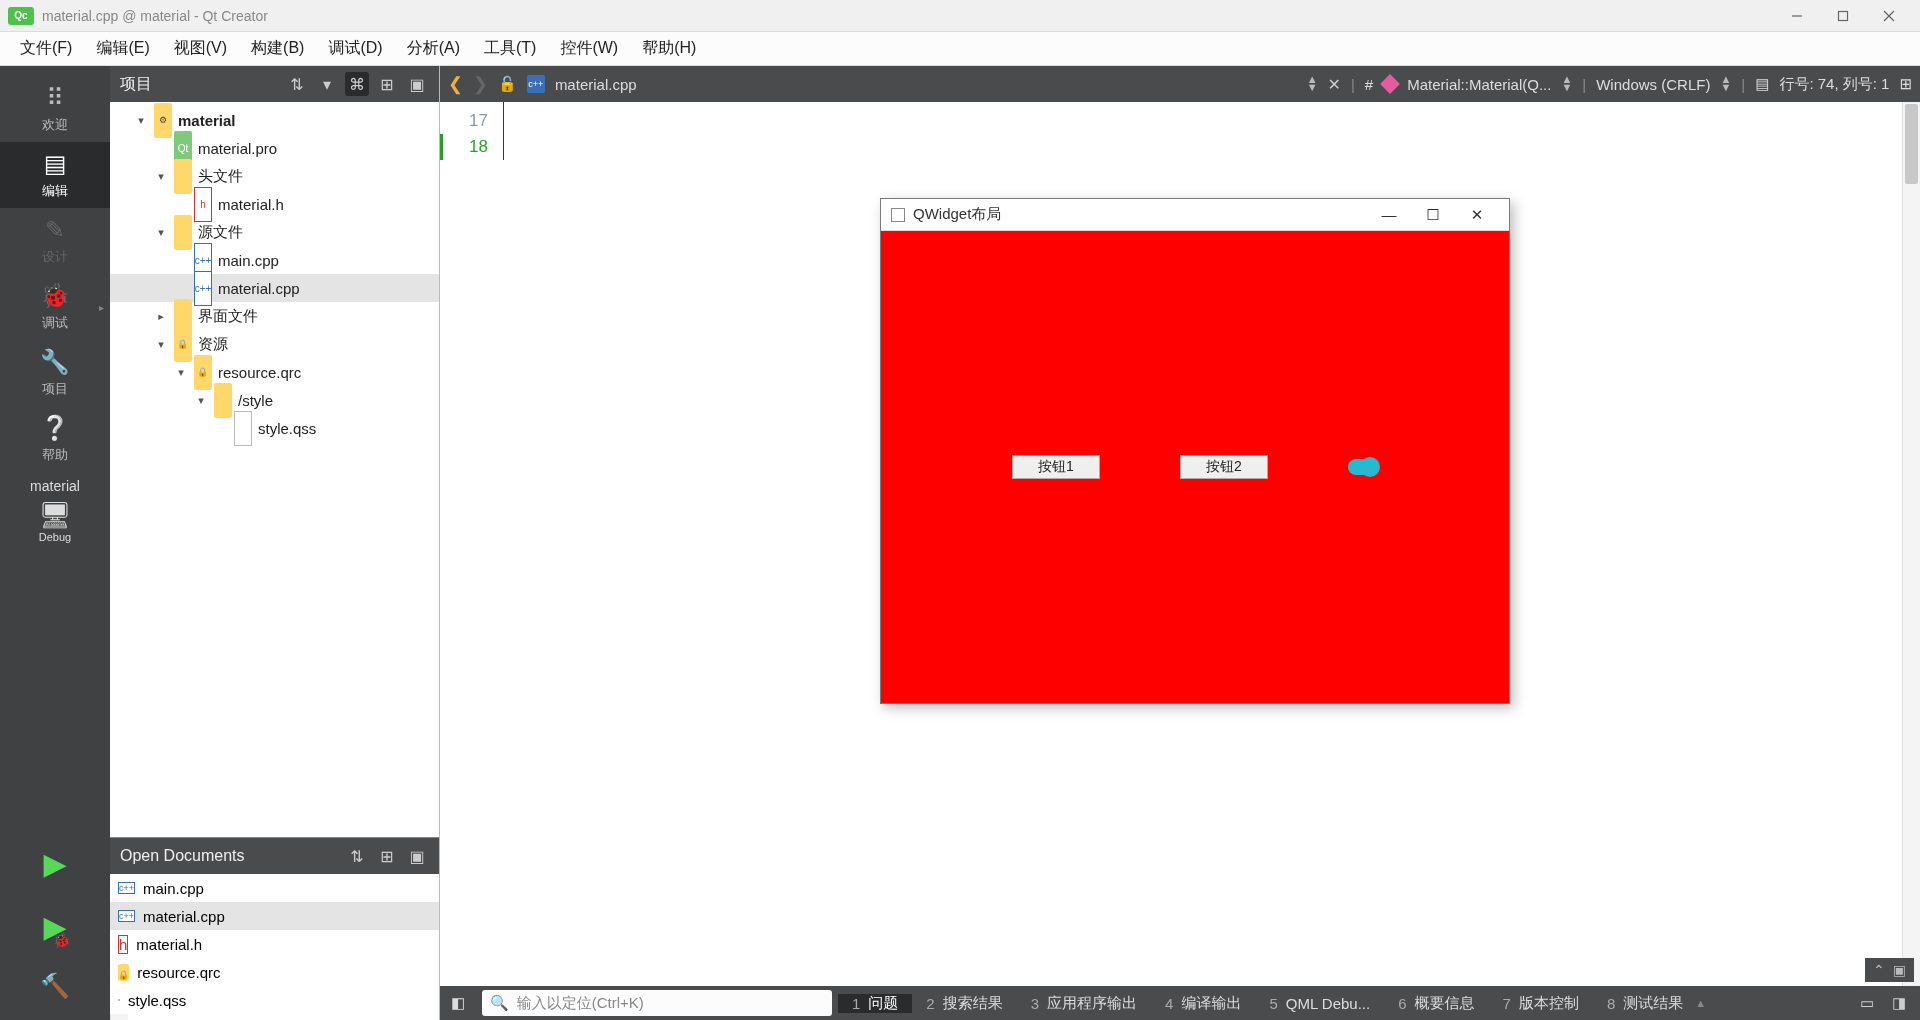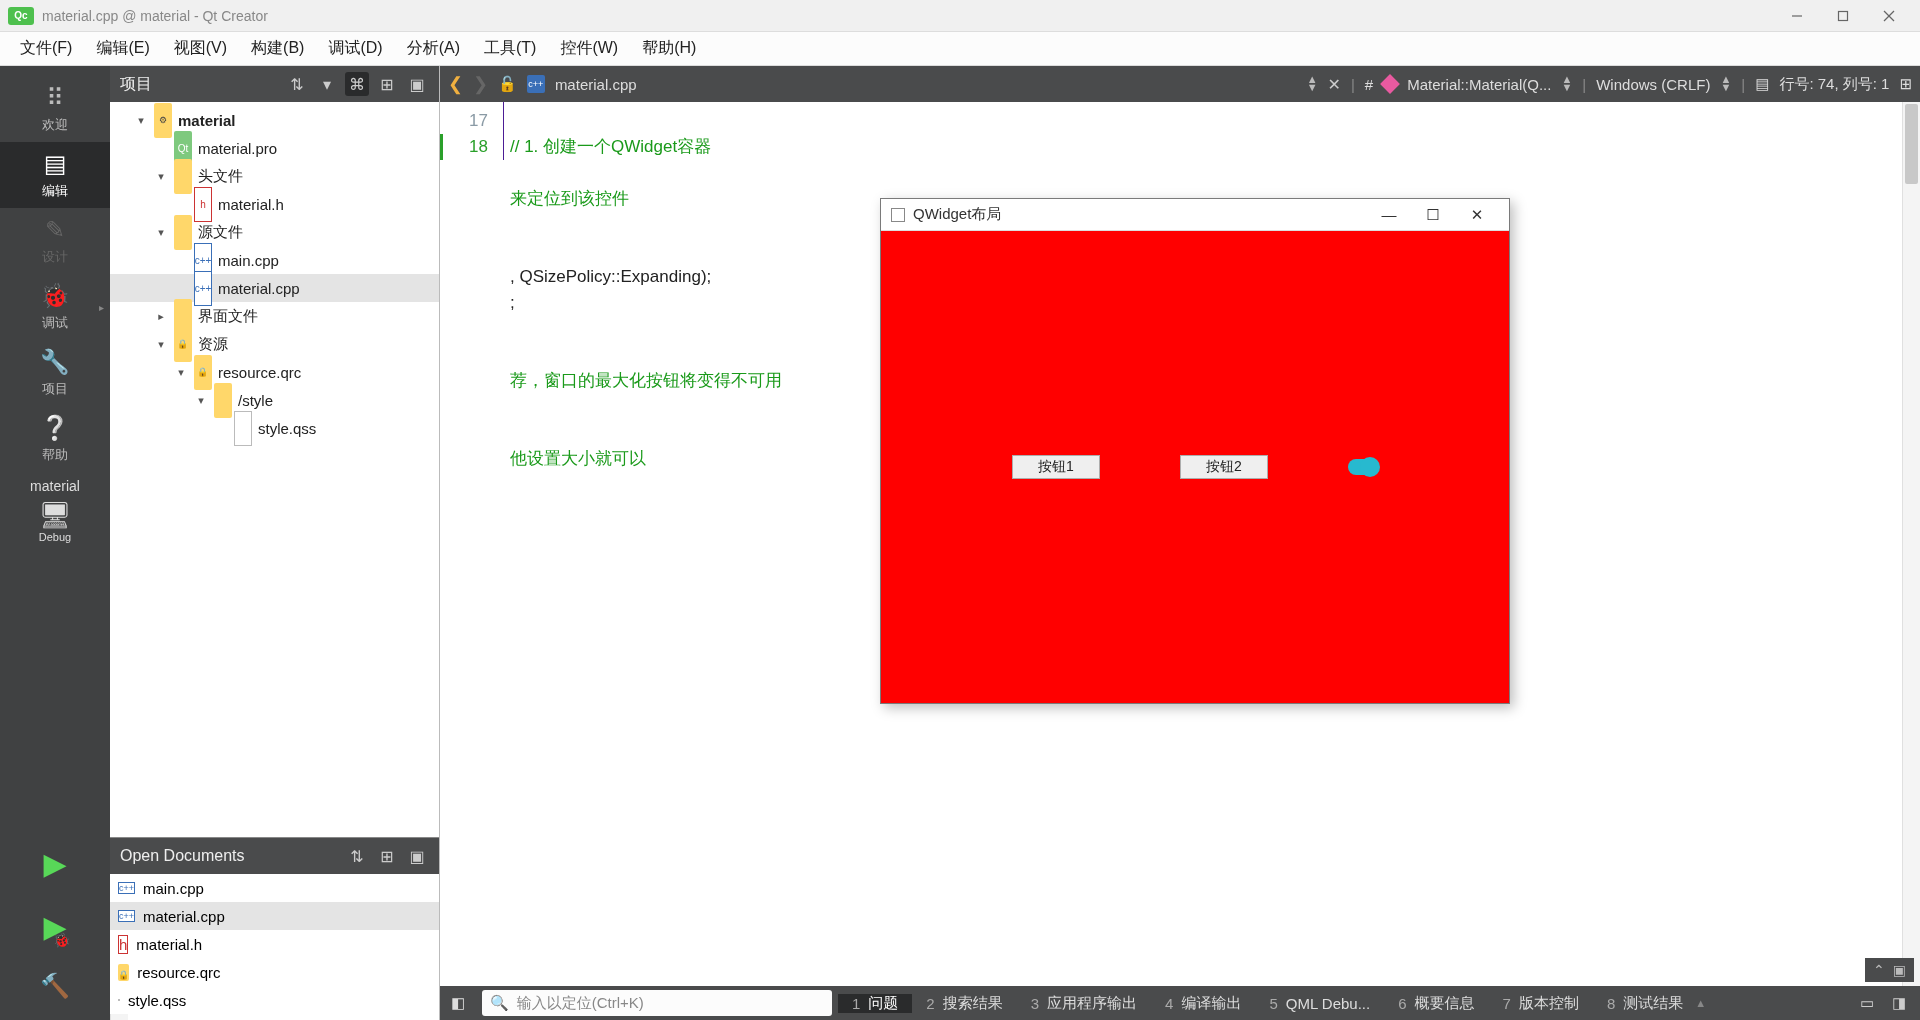--- a/index.html
+++ b/index.html
@@ -309,35 +309,20 @@
       <span>▤</span>
       <span>行号: 74, 列号: 1</span>
       <span>⊞</span>
     </div>
 
     <div class="code">
       <div class="gutter">
         <div class="ln">17</div>
         <div class="ln mod">18</div>
       </div>
-      <div class="codebody">
-<span class="c-comment">// 1. 创建一个QWidget容器</span>
-
-<span class="c-comment">来定位到该控件</span>
-
-
-<span class="c-op">, QSizePolicy::Expanding);</span>
-<span class="c-op">;</span>
-
-
-<span class="c-comment">荐，窗口的最大化按钮将变得不可用</span>
-
-
-<span class="c-comment">他设置大小就可以</span>
-      </div>
       <div class="scrollbar-stub">
           <div class="thumb"></div>
         </div>
     </div>
 
     <div class="editor-sub" style="top:auto;bottom:38px;right:6px;">
       <span>⌃</span>
       <span>▣</span>
     </div>
 

